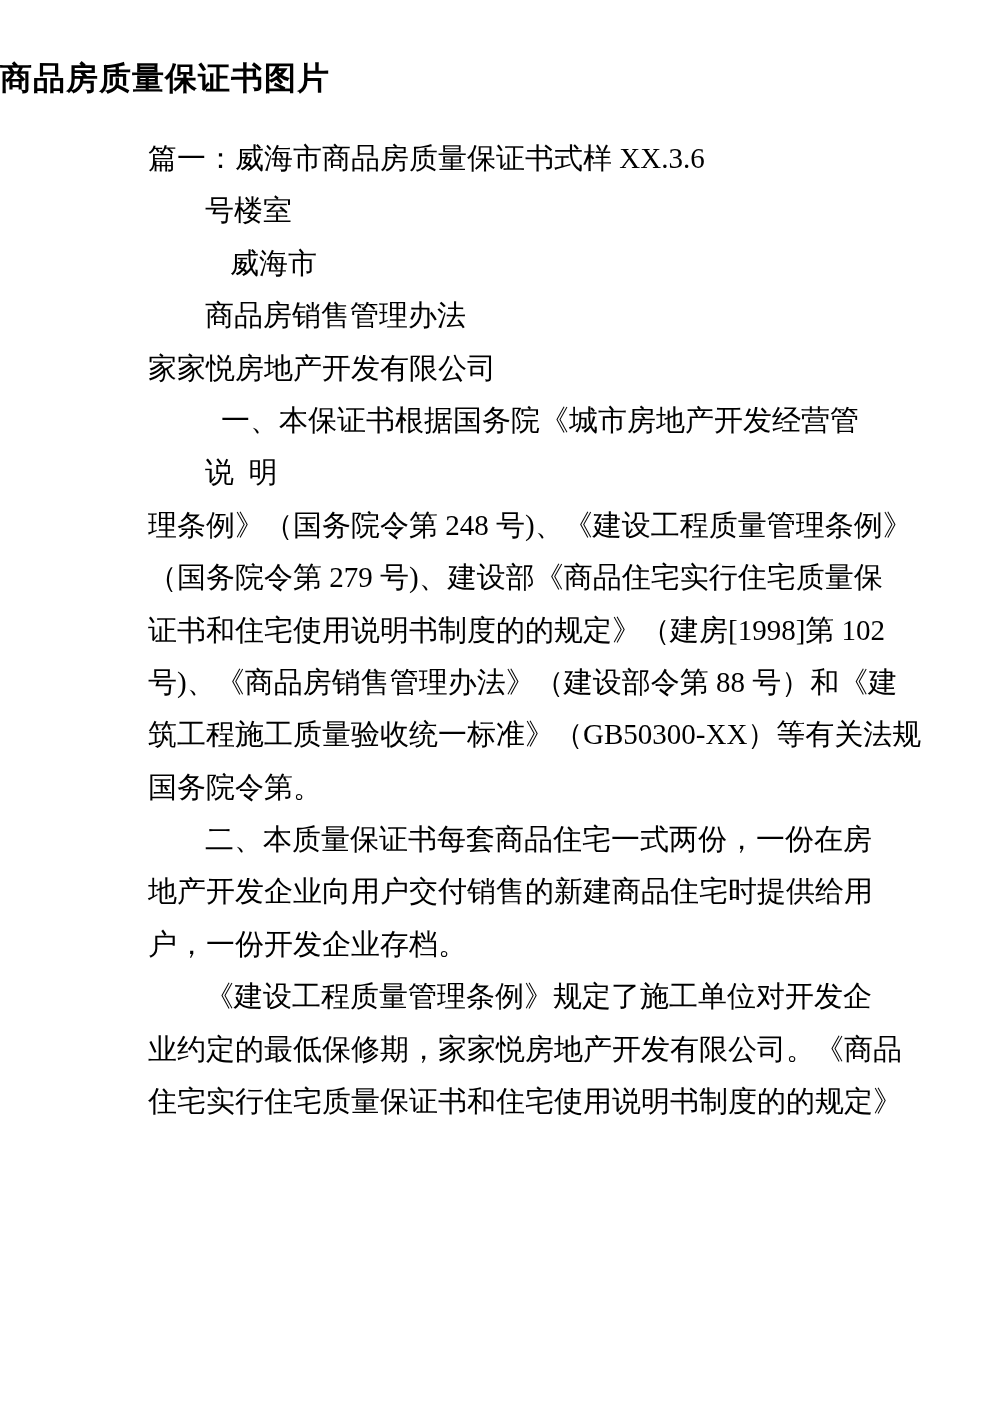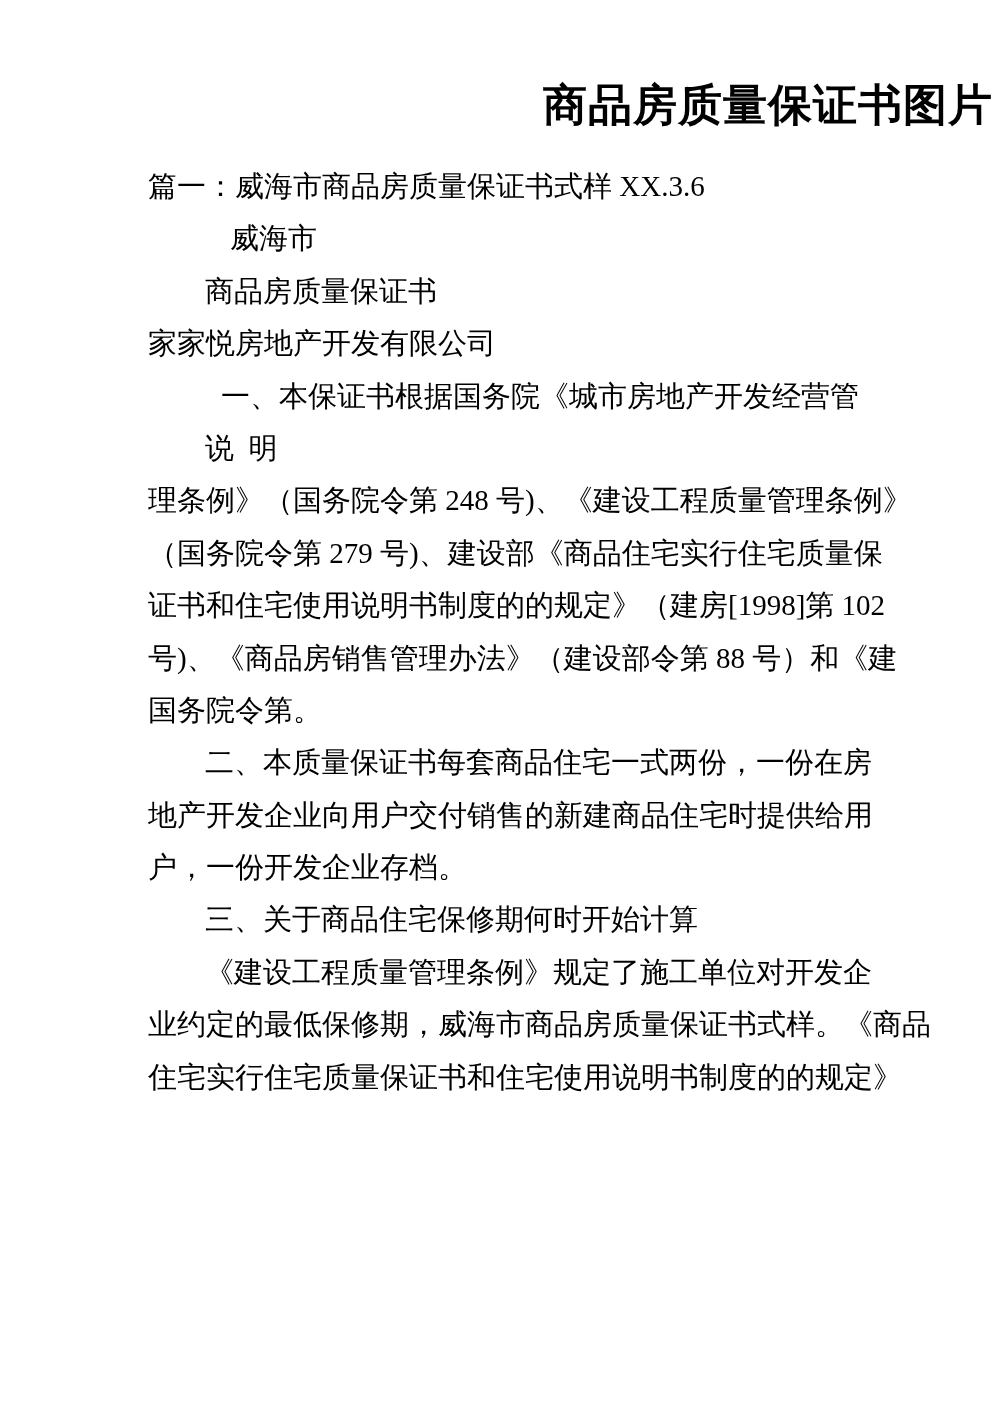--- a/index.html
+++ b/index.html
@@ -11,23 +11,23 @@
     position: relative;
     width: 993px;
     height: 1404px;
     background: #ffffff;
     color: #000000;
     font-family: "Liberation Serif", "DejaVu Serif", serif;
     overflow: hidden;
   }
   .doc-title {
     margin: 0;
-    padding-top: 84px;
-    text-align: right;
-    font-size: 44px;
+    padding-top: 56px;
+    text-align: left;
+    font-size: 32px;
     line-height: 44px;
     font-weight: bold;
     letter-spacing: 1px;
   }
   .doc-body {
     margin: 32px 0 0 148px;
     width: 716px;
     font-size: 29px;
     letter-spacing: 0px;
   }
@@ -42,32 +42,33 @@
 </style>
 </head>
 <body>
 
 <div class="page">
 
   <h1 class="doc-title">商品房质量保证书图片</h1>
 
   <div class="doc-body">
     <div class="line ind-0">篇一：威海市商品房质量保证书式样 XX.3.6</div>
+    <div class="line ind-2">号楼室</div>
     <div class="line ind-28">威海市</div>
-    <div class="line ind-2">商品房质量保证书</div>
+    <div class="line ind-2">商品房销售管理办法</div>
     <div class="line ind-0">家家悦房地产开发有限公司</div>
     <div class="line ind-25">一、本保证书根据国务院《城市房地产开发经营管</div>
     <div class="line ind-2">说  明</div>
     <div class="line ind-0">理条例》（国务院令第 248 号)、《建设工程质量管理条例》</div>
     <div class="line ind-0">（国务院令第 279 号)、建设部《商品住宅实行住宅质量保</div>
     <div class="line ind-0">证书和住宅使用说明书制度的的规定》（建房[1998]第 102</div>
     <div class="line ind-0">号)、《商品房销售管理办法》（建设部令第 88 号）和《建</div>
+    <div class="line ind-0">筑工程施工质量验收统一标准》（GB50300-XX）等有关法规</div>
     <div class="line ind-0">国务院令第。</div>
     <div class="line ind-2">二、本质量保证书每套商品住宅一式两份，一份在房</div>
     <div class="line ind-0">地产开发企业向用户交付销售的新建商品住宅时提供给用</div>
     <div class="line ind-0">户，一份开发企业存档。</div>
-    <div class="line ind-2">三、关于商品住宅保修期何时开始计算</div>
     <div class="line ind-2">《建设工程质量管理条例》规定了施工单位对开发企</div>
-    <div class="line ind-0">业约定的最低保修期，威海市商品房质量保证书式样。《商品</div>
+    <div class="line ind-0">业约定的最低保修期，家家悦房地产开发有限公司。《商品</div>
     <div class="line ind-0">住宅实行住宅质量保证书和住宅使用说明书制度的的规定》</div>
   </div>
 
 </div>
 
 </body></html>

